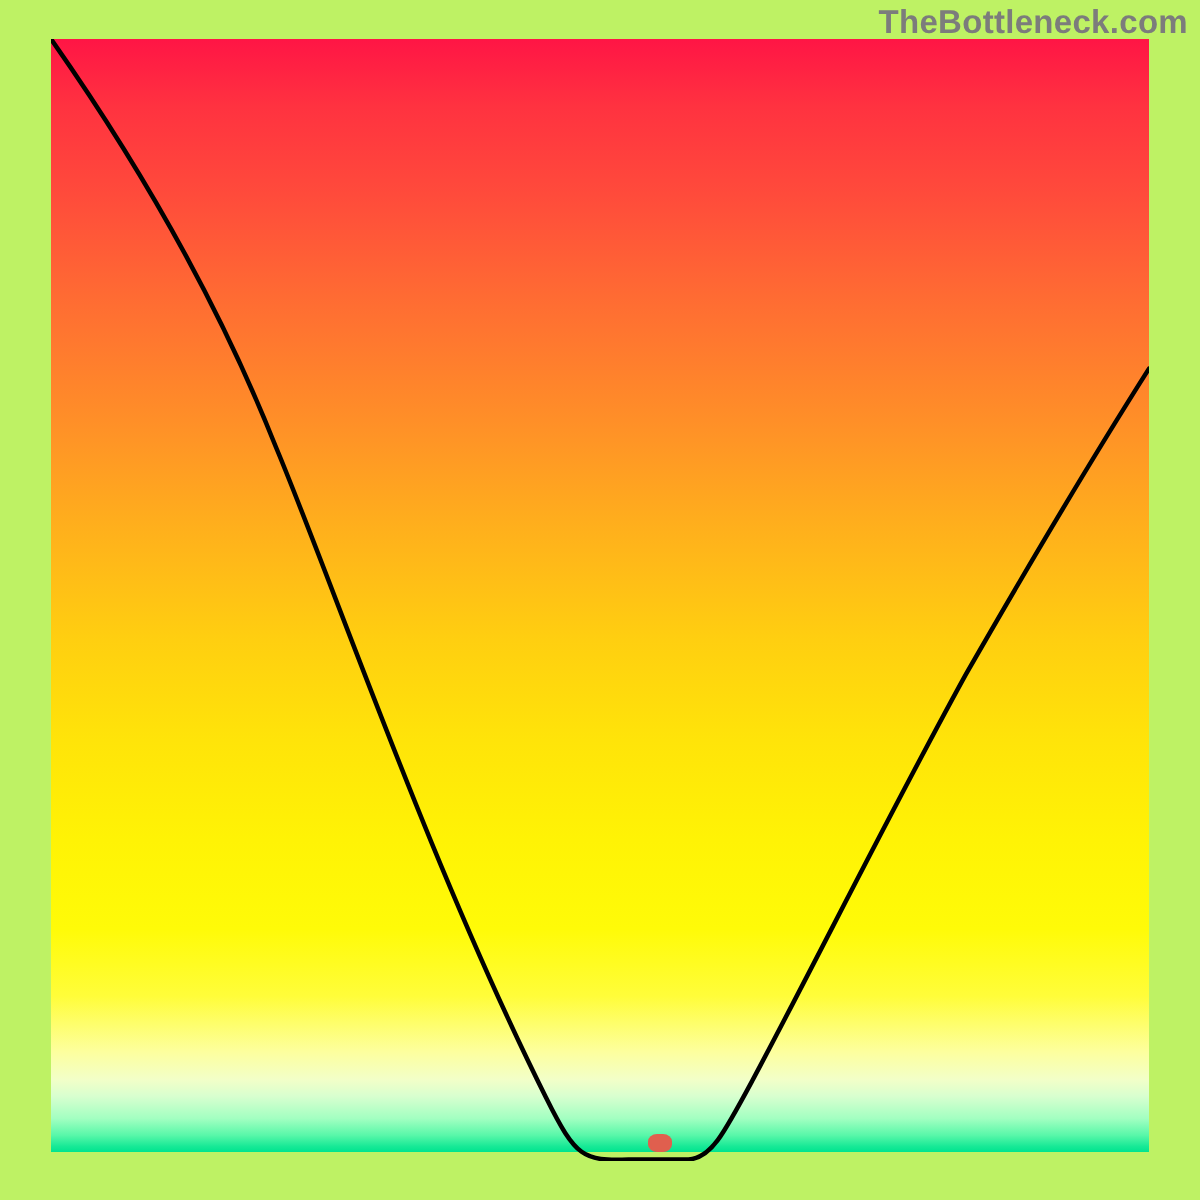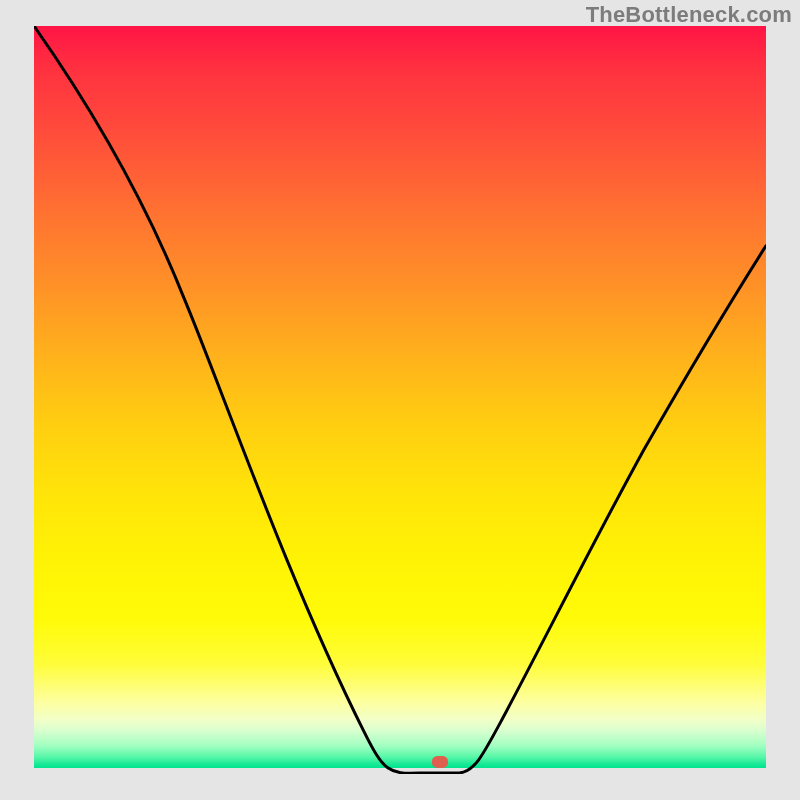--- a/index.html
+++ b/index.html
@@ -7,21 +7,21 @@
     padding: 0;
     width: 800px;
     height: 800px;
     background: #000;
     overflow: hidden;
   }
   .stage {
     position: relative;
     width: 800px;
     height: 800px;
-    background: #e5e5e5;
+    background: #bef264;
   }
   .watermark {
     position: absolute;
     top: 2px;
     right: 8px;
     color: #7c7c7c;
     font-family: Arial, Helvetica, sans-serif;
     font-size: 22px;
     font-weight: 600;
     letter-spacing: 0.2px;

